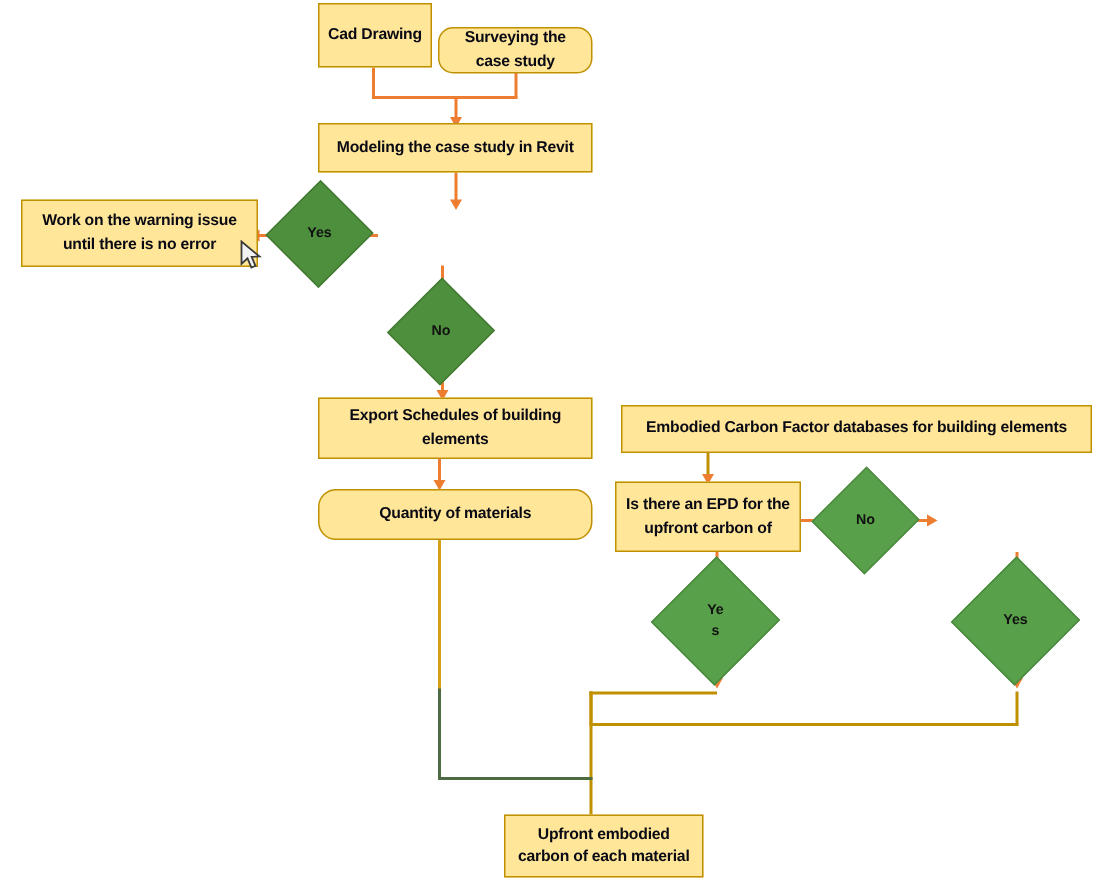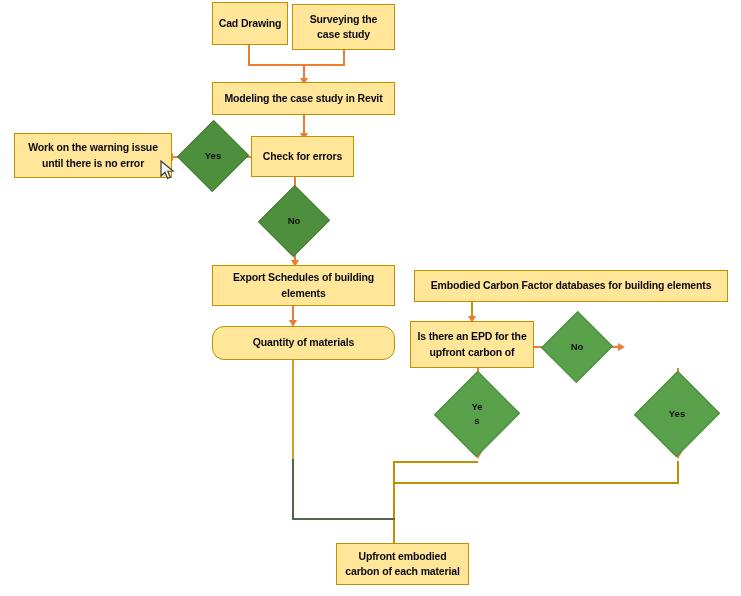--- a/index.html
+++ b/index.html
@@ -191,31 +191,28 @@
 
   <div class="diamond" style="left:647px; top:383px; width:60px; height:62px;">
     <div class="shape"></div>
     <div class="dlabel">Yes</div>
   </div>
 
   <div class="node-box" style="left:212px; top:2px; width:76px; height:43px;">
     <span>Cad Drawing</span>
   </div>
 
-  <div class="node-box" style="left:292px; top:4px; width:103px; height:46px;">
+  <div class="node-box" style="left:292px; top:18px; width:103px; height:31px;border-radius:10px;">
     <span>Surveying the case study</span>
   </div>
 
   <div class="node-box" style="left:212px; top:82px; width:183px; height:33px;">
     <span>Modeling the case study in Revit</span>
   </div>
 
-  <div class="node-box" style="left:251px; top:136px; width:103px; height:41px;">
-    <span>Check for errors</span>
-  </div>
 
   <div class="node-box" style="left:14px; top:133px; width:158px; height:45px;">
     <span>Work on the warning issue until there is no error</span>
   </div>
 
   <div class="node-box" style="left:212px; top:265px; width:183px; height:41px;">
     <span>Export Schedules of building elements</span>
   </div>
 
   <div class="node-box" style="left:212px; top:326px; width:183px; height:34px;border-radius:12px;">

